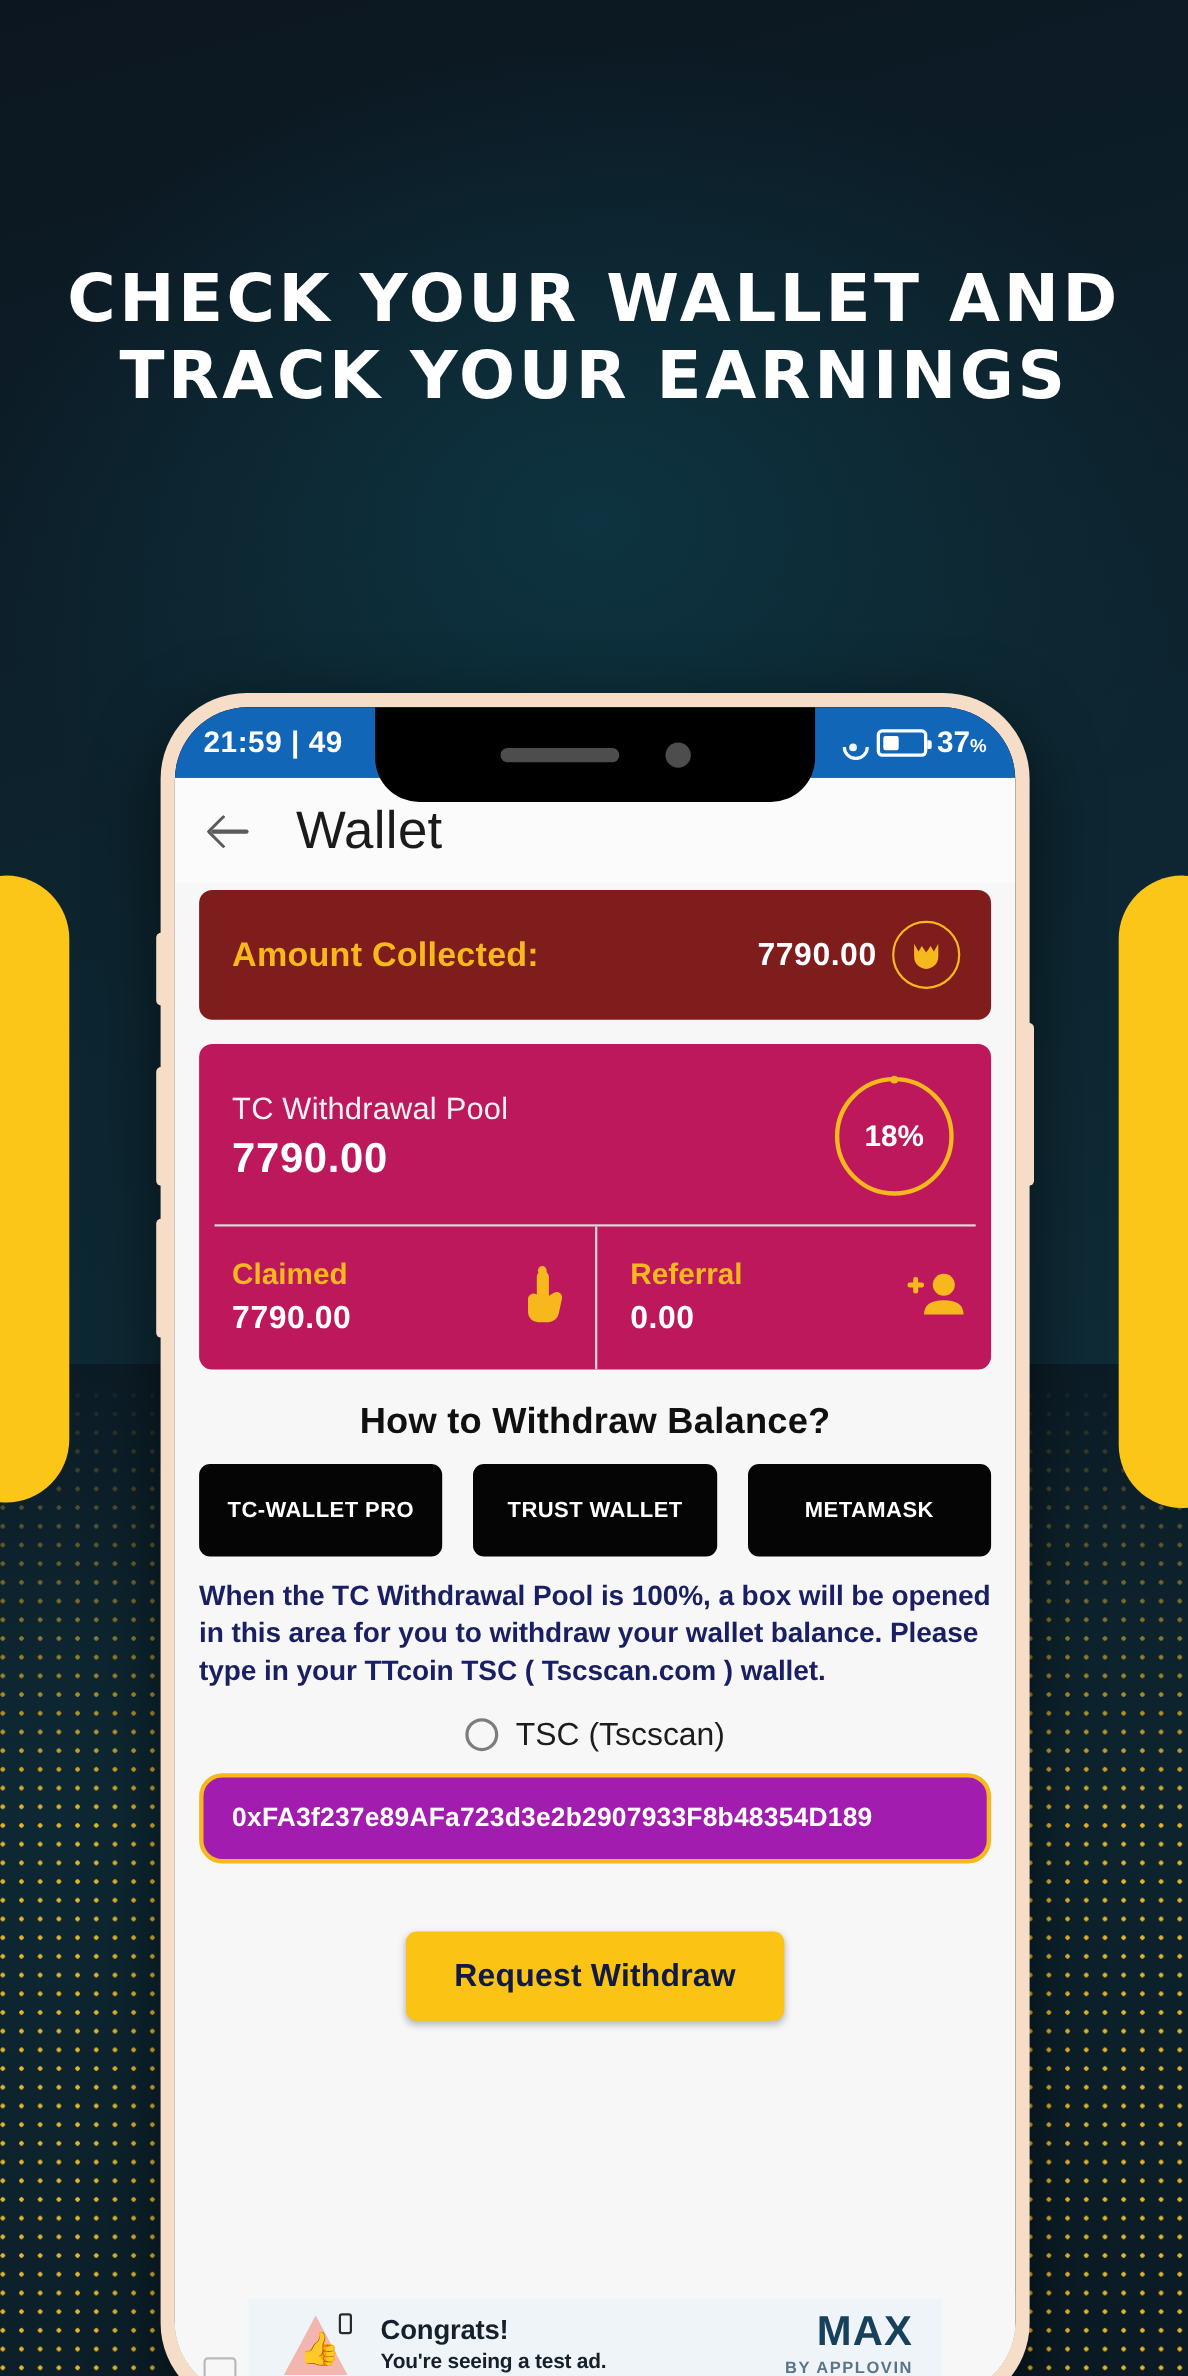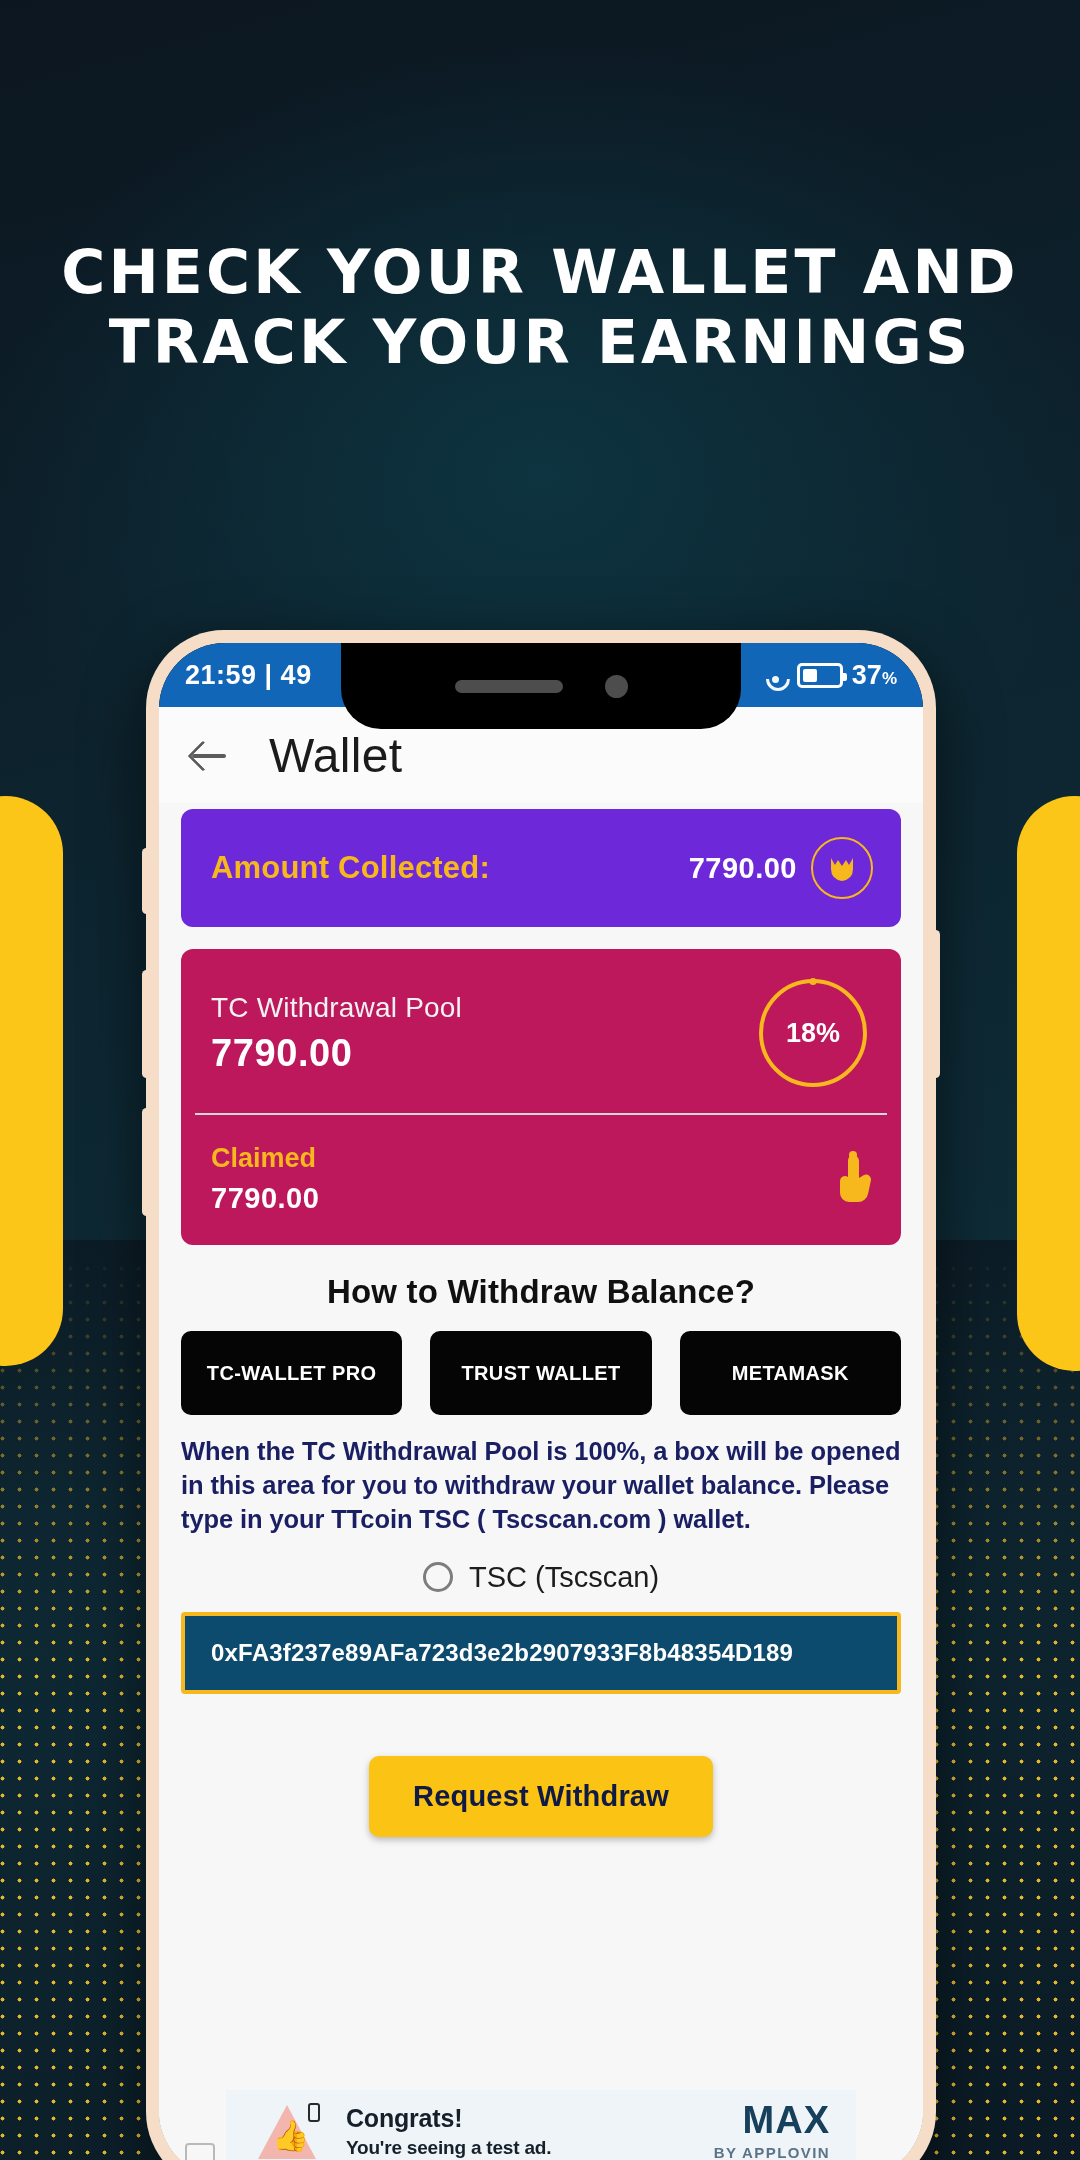--- a/index.html
+++ b/index.html
@@ -220,21 +220,21 @@
   .body-scroll {
     flex: 1 1 auto;
     padding: 0 22px;
     overflow: hidden;
     background: #f7f7f7;
   }
 
   
   .card-amount {
     margin-top: 6px;
-    background: #6d28d9;
+    background: #7f1d1d;
     border-radius: 12px;
     height: 118px;
     display: flex;
     align-items: center;
     justify-content: space-between;
     padding: 0 28px 0 30px;
   }
   .amount-label {
     color: #f6b81c;
     font-size: 31px;
@@ -362,23 +362,23 @@
   }
   .radio {
     width: 30px; height: 30px;
     border: 3px solid #7d7d7d;
     border-radius: 50%;
   }
   .radio-label { font-size: 29px; color:#1d1d1d; }
 
   .addr-field {
     margin-top: 18px;
-    background: #0c4a6e;
+    background: #a21caf;
     border: 4px solid #f6b81c;
-    border-radius: 4px;
+    border-radius: 21px;
     height: 82px;
     display:flex;
     align-items:center;
     padding-left: 26px;
     color:#fff;
     font-size: 24px;
     font-weight: bold;
     letter-spacing: .2px;
     overflow:hidden;
     white-space:nowrap;
@@ -532,20 +532,34 @@
             <div class="pool-bottom">
               <div class="pool-cell">
                 <div>
                   <div class="cell-label">Claimed</div>
                   <div class="cell-value">7790.00</div>
                 </div>
                 <span>
                   <svg width="46" height="52" viewBox="0 0 46 52" aria-hidden="true">
                     <path d="M22 4 a6 6 0 0 1 6 6 v17 l5-3 a5 5 0 0 1 7 5 l-3 14 a10 10 0 0 1 -10 8 h-9 a9 9 0 0 1 -9 -9 v-12 a5 5 0 0 1 8 -4 v-16 a6 6 0 0 1 5 -6 z" fill="#f6b81c"></path>
                     <path d="M22 0 a4 4 0 0 1 0 8 a4 4 0 0 1 0 -8z" fill="#f6b81c"></path>
+                  </svg>
+                </span>
+              </div>
+              <div class="pool-cell">
+                <div>
+                  <div class="cell-label">Referral</div>
+                  <div class="cell-value">0.00</div>
+                </div>
+                <span>
+                  <svg width="54" height="44" viewBox="0 0 54 44" aria-hidden="true">
+                    <circle cx="35" cy="13" r="10" fill="#f6b81c"></circle>
+                    <path d="M17 40 q0 -13 18 -13 q18 0 18 13 z" fill="#f6b81c"></path>
+                    <rect x="2" y="11" width="15" height="4.5" rx="2" fill="#f6b81c"></rect>
+                    <rect x="7.2" y="5.8" width="4.5" height="15" rx="2" fill="#f6b81c"></rect>
                   </svg>
                 </span>
               </div>
             </div>
           </div>
 
           <div class="how-title">How to Withdraw Balance?</div>
 
           <div class="wallet-btns">
             <div class="wbtn">TC-WALLET PRO</div>

